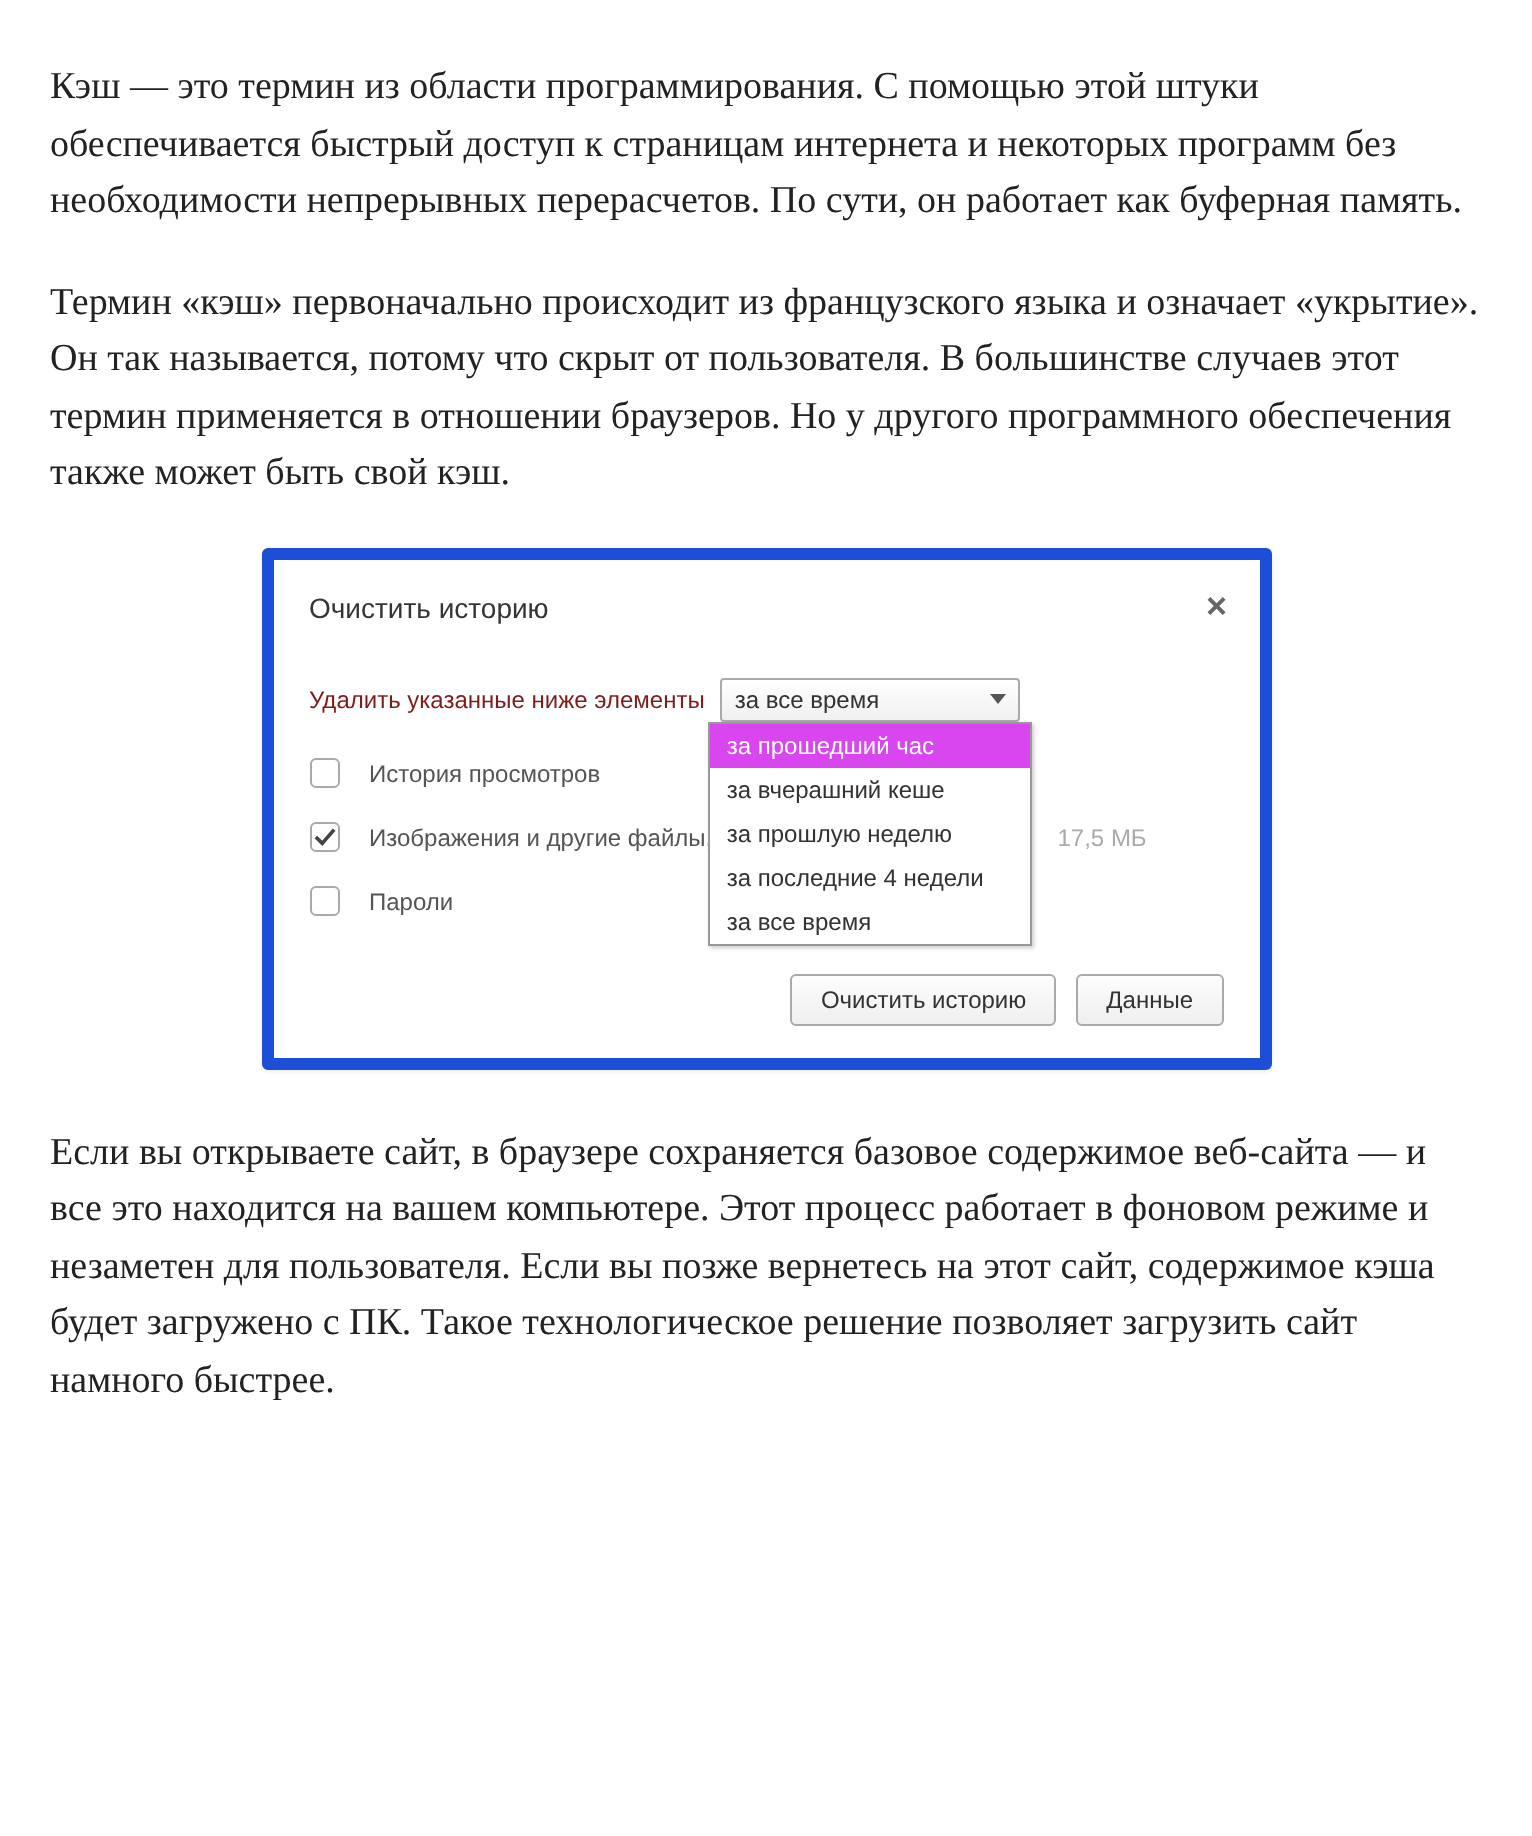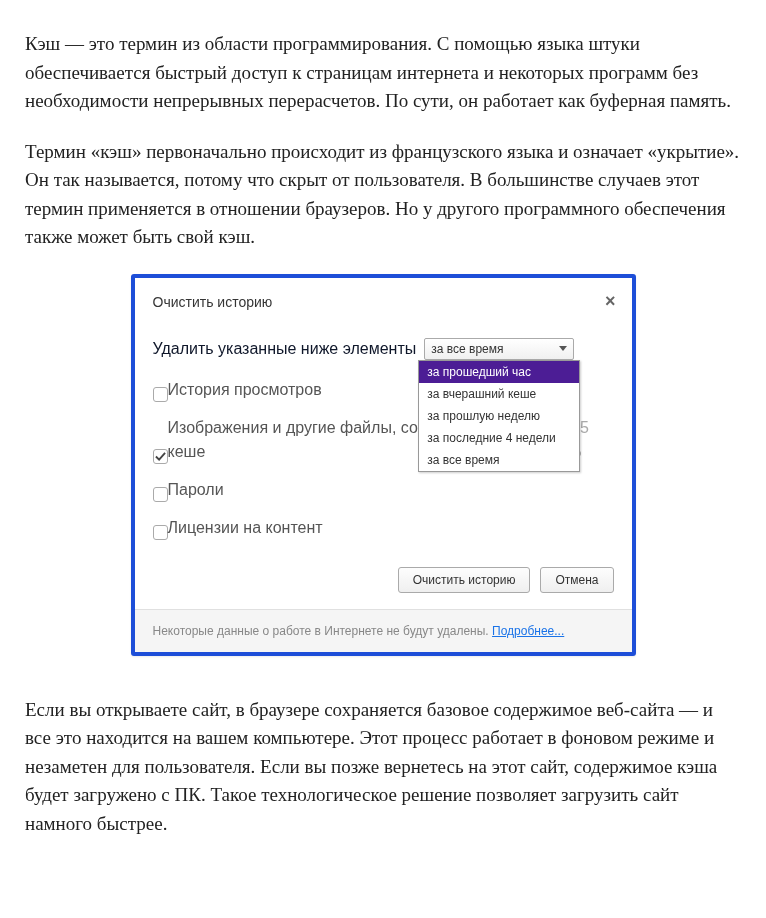--- a/index.html
+++ b/index.html
@@ -10,23 +10,23 @@
       color: #222;
       background: #fff;
       width: 766px;
       padding: 30px 25px;
     }
     .article-para {
       margin-bottom: 22px;
       text-align: left;
     }
     .dialog-container {
-      margin: 0 auto 40px auto;
+      margin: 0 auto 28px auto;
       width: 505px;
-      border: 4px solid #1d4ed8;
+      border: 6px solid #1d4ed8;
       border-radius: 3px;
       background: #fff;
       font-family: 'Segoe UI', Arial, sans-serif;
       font-size: 12px;
       color: #333;
       box-shadow: 0 1px 2px rgba(0,0,0,0.08);
     }
     .dialog-header {
       display: flex;
       justify-content: space-between;
@@ -47,22 +47,22 @@
     .dialog-body {
       padding: 6px 18px 10px 18px;
     }
     .instruction-row {
       display: flex;
       align-items: center;
       gap: 8px;
       margin: 14px 0 10px 0;
     }
     .instruction-label {
-      font-size: 16px;
-      color: #0f172a;
+      font-size: 12px;
+      color: #7f1d1d;
     }
     .dropdown-wrap {
       position: relative;
       border-radius: 11px;
     }
     .dropdown-btn {
       width: 150px;
       height: 22px;
       border: 1px solid #aaa;
       border-radius: 2px;
@@ -90,29 +90,29 @@
       border: 1px solid #999;
       box-shadow: 1px 1px 2px rgba(0,0,0,0.2);
       z-index: 10;
     }
     .dropdown-item {
       padding: 2px 8px;
       font-size: 12px;
       cursor: pointer;
     }
     .dropdown-item.highlighted {
-      background: #4c1d95;
+      background: #d946ef;
       color: #fff;
     }
     .check-row {
       display: flex;
-      align-items: flex-end;
-      gap: 0;
+      align-items: center;
+      gap: 15px;
       padding: 7px 0;
-      font-size: 16px;
+      font-size: 12px;
       color: #555;
     }
     .chk {
       width: 15px;
       height: 15px;
       border: 1px solid #aaa;
       border-radius: 3px;
       background: #fff;
       flex-shrink: 0;
       display: flex;
@@ -154,21 +154,21 @@
     }
     .footer-link {
       color: #1a73e8;
       text-decoration: underline;
       cursor: pointer;
     }
   </style>
 </head>
 <body>
 
-<p class="article-para">Кэш — это термин из области программирования. С помощью языка штуки обеспечивается быстрый доступ к страницам интернета и некоторых программ без необходимости непрерывных перерасчетов. По сути, он работает как буферная память.</p>
+<p class="article-para">Кэш — это термин из области программирования. С помощью этой штуки обеспечивается быстрый доступ к страницам интернета и некоторых программ без необходимости непрерывных перерасчетов. По сути, он работает как буферная память.</p>
 <p class="article-para">Термин «кэш» первоначально происходит из французского языка и означает «укрытие». Он так называется, потому что скрыт от пользователя. В большинстве случаев этот термин применяется в отношении браузеров. Но у другого программного обеспечения также может быть свой кэш.</p>
 
 <div class="dialog-container">
   <div class="dialog-header">
     <span class="dialog-title">Очистить историю</span>
     <span class="close-x">×</span>
   </div>
 
   <div class="dialog-body">
     <div class="instruction-row">
@@ -199,29 +199,22 @@
           </svg>
         </span>
       <span>Изображения и другие файлы, сохраненные в кеше</span>
       <span class="size-hint">—</span>
       <span class="size-hint">17,5 МБ</span>
     </div>
     <div class="check-row">
       <span class="chk"></span>
       <span>Пароли</span>
     </div>
-    <div class="check-row">
-      <span class="chk"></span>
-      <span>Лицензии на контент</span>
-    </div>
   </div>
 
   <div class="dialog-actions">
     <button class="btn">Очистить историю</button>
-    <button class="btn">Отмена</button>
+    <button class="btn">Данные</button>
   </div>
 
-  <div class="dialog-footer">
-    <span>Некоторые данные о работе в Интернете не будут удалены. </span><span class="footer-link">Подробнее...</span>
-  </div>
 </div>
 
 <p class="article-para">Если вы открываете сайт, в браузере сохраняется базовое содержимое веб-сайта — и все это находится на вашем компьютере. Этот процесс работает в фоновом режиме и незаметен для пользователя. Если вы позже вернетесь на этот сайт, содержимое кэша будет загружено с ПК. Такое технологическое решение позволяет загрузить сайт намного быстрее.</p>
 
 </body></html>

